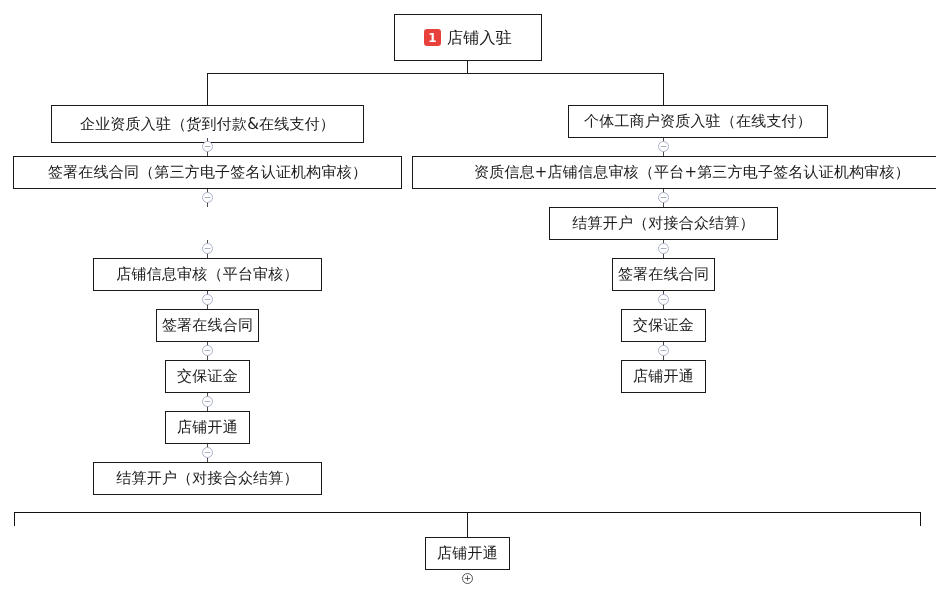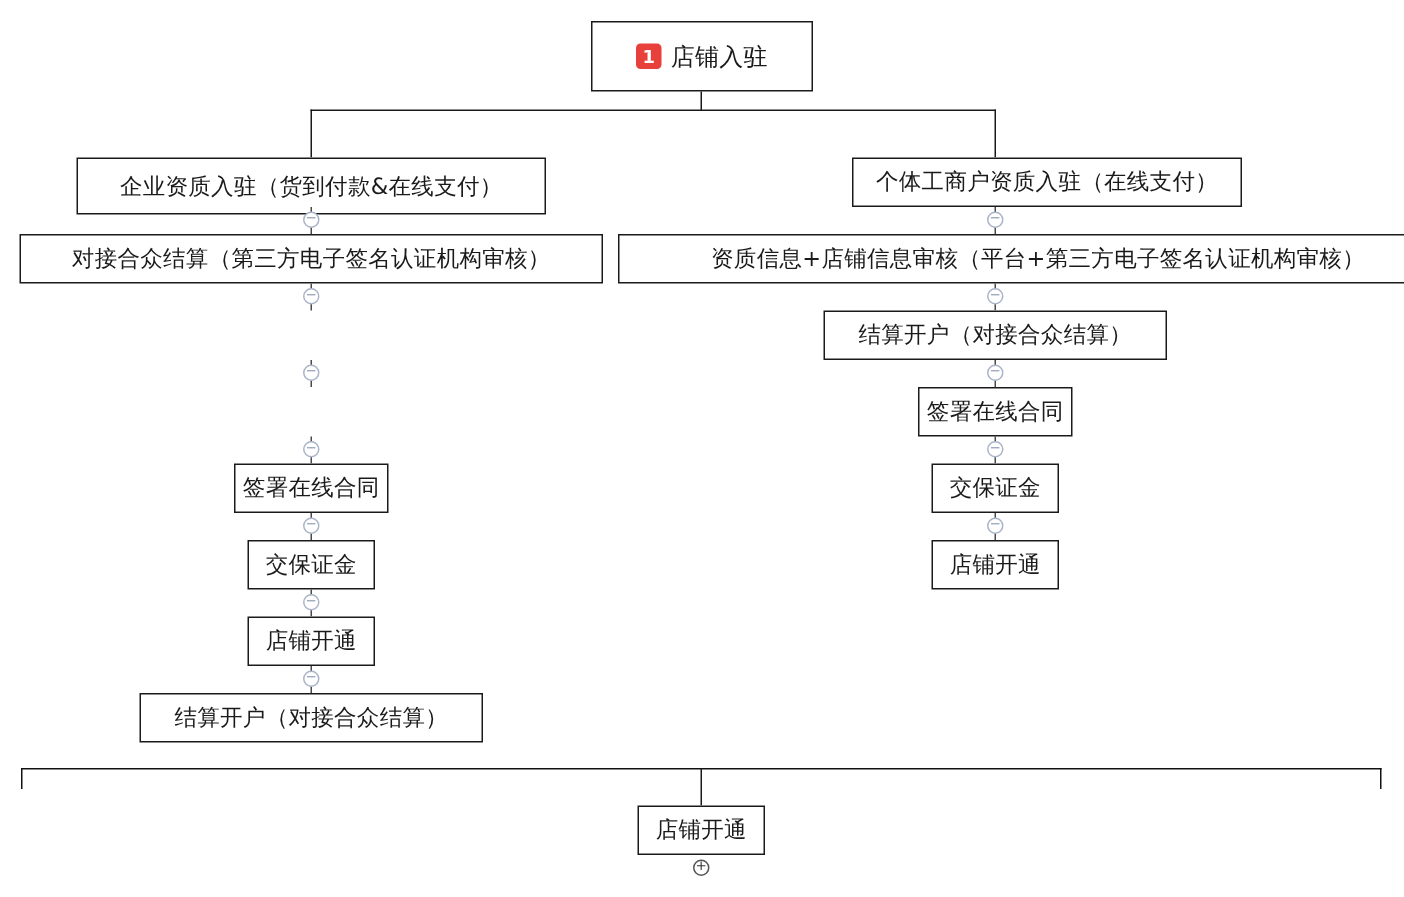--- a/index.html
+++ b/index.html
@@ -117,34 +117,37 @@
   <div class="node" style="left:51px; top:105px; width:313px; height:38px;">
     <span class="node-label">企业资质入驻（货到付款&amp;在线支付）</span>
   </div>
 
   <div class="edge-v" style="left:207px; top:138px; height:18px;"></div>
   <div class="toggle" style="left:202px; top:141px;">
     <span>−</span>
   </div>
 
   <div class="node" style="left:13px; top:156px; width:389px; height:33px;">
-    <span class="node-label">对接合众结算（第三方电子签名认证机构审核）</span>
+    <span class="node-label">签署在线合同（第三方电子签名认证机构审核）</span>
   </div>
 
   <div class="edge-v" style="left:207px; top:189px; height:18px;"></div>
   <div class="toggle" style="left:202px; top:192px;">
     <span>−</span>
   </div>
 
 
   <div class="edge-v" style="left:207px; top:240px; height:18px;"></div>
   <div class="toggle" style="left:202px; top:243px;">
     <span>−</span>
   </div>
 
+  <div class="node" style="left:93px; top:258px; width:229px; height:33px;">
+    <span class="node-label">店铺信息审核（平台审核）</span>
+  </div>
 
   <div class="edge-v" style="left:207px; top:291px; height:18px;"></div>
   <div class="toggle" style="left:202px; top:294px;">
     <span>−</span>
   </div>
 
   <div class="node" style="left:156px; top:309px; width:103px; height:33px;">
     <span class="node-label">签署在线合同</span>
   </div>
 

